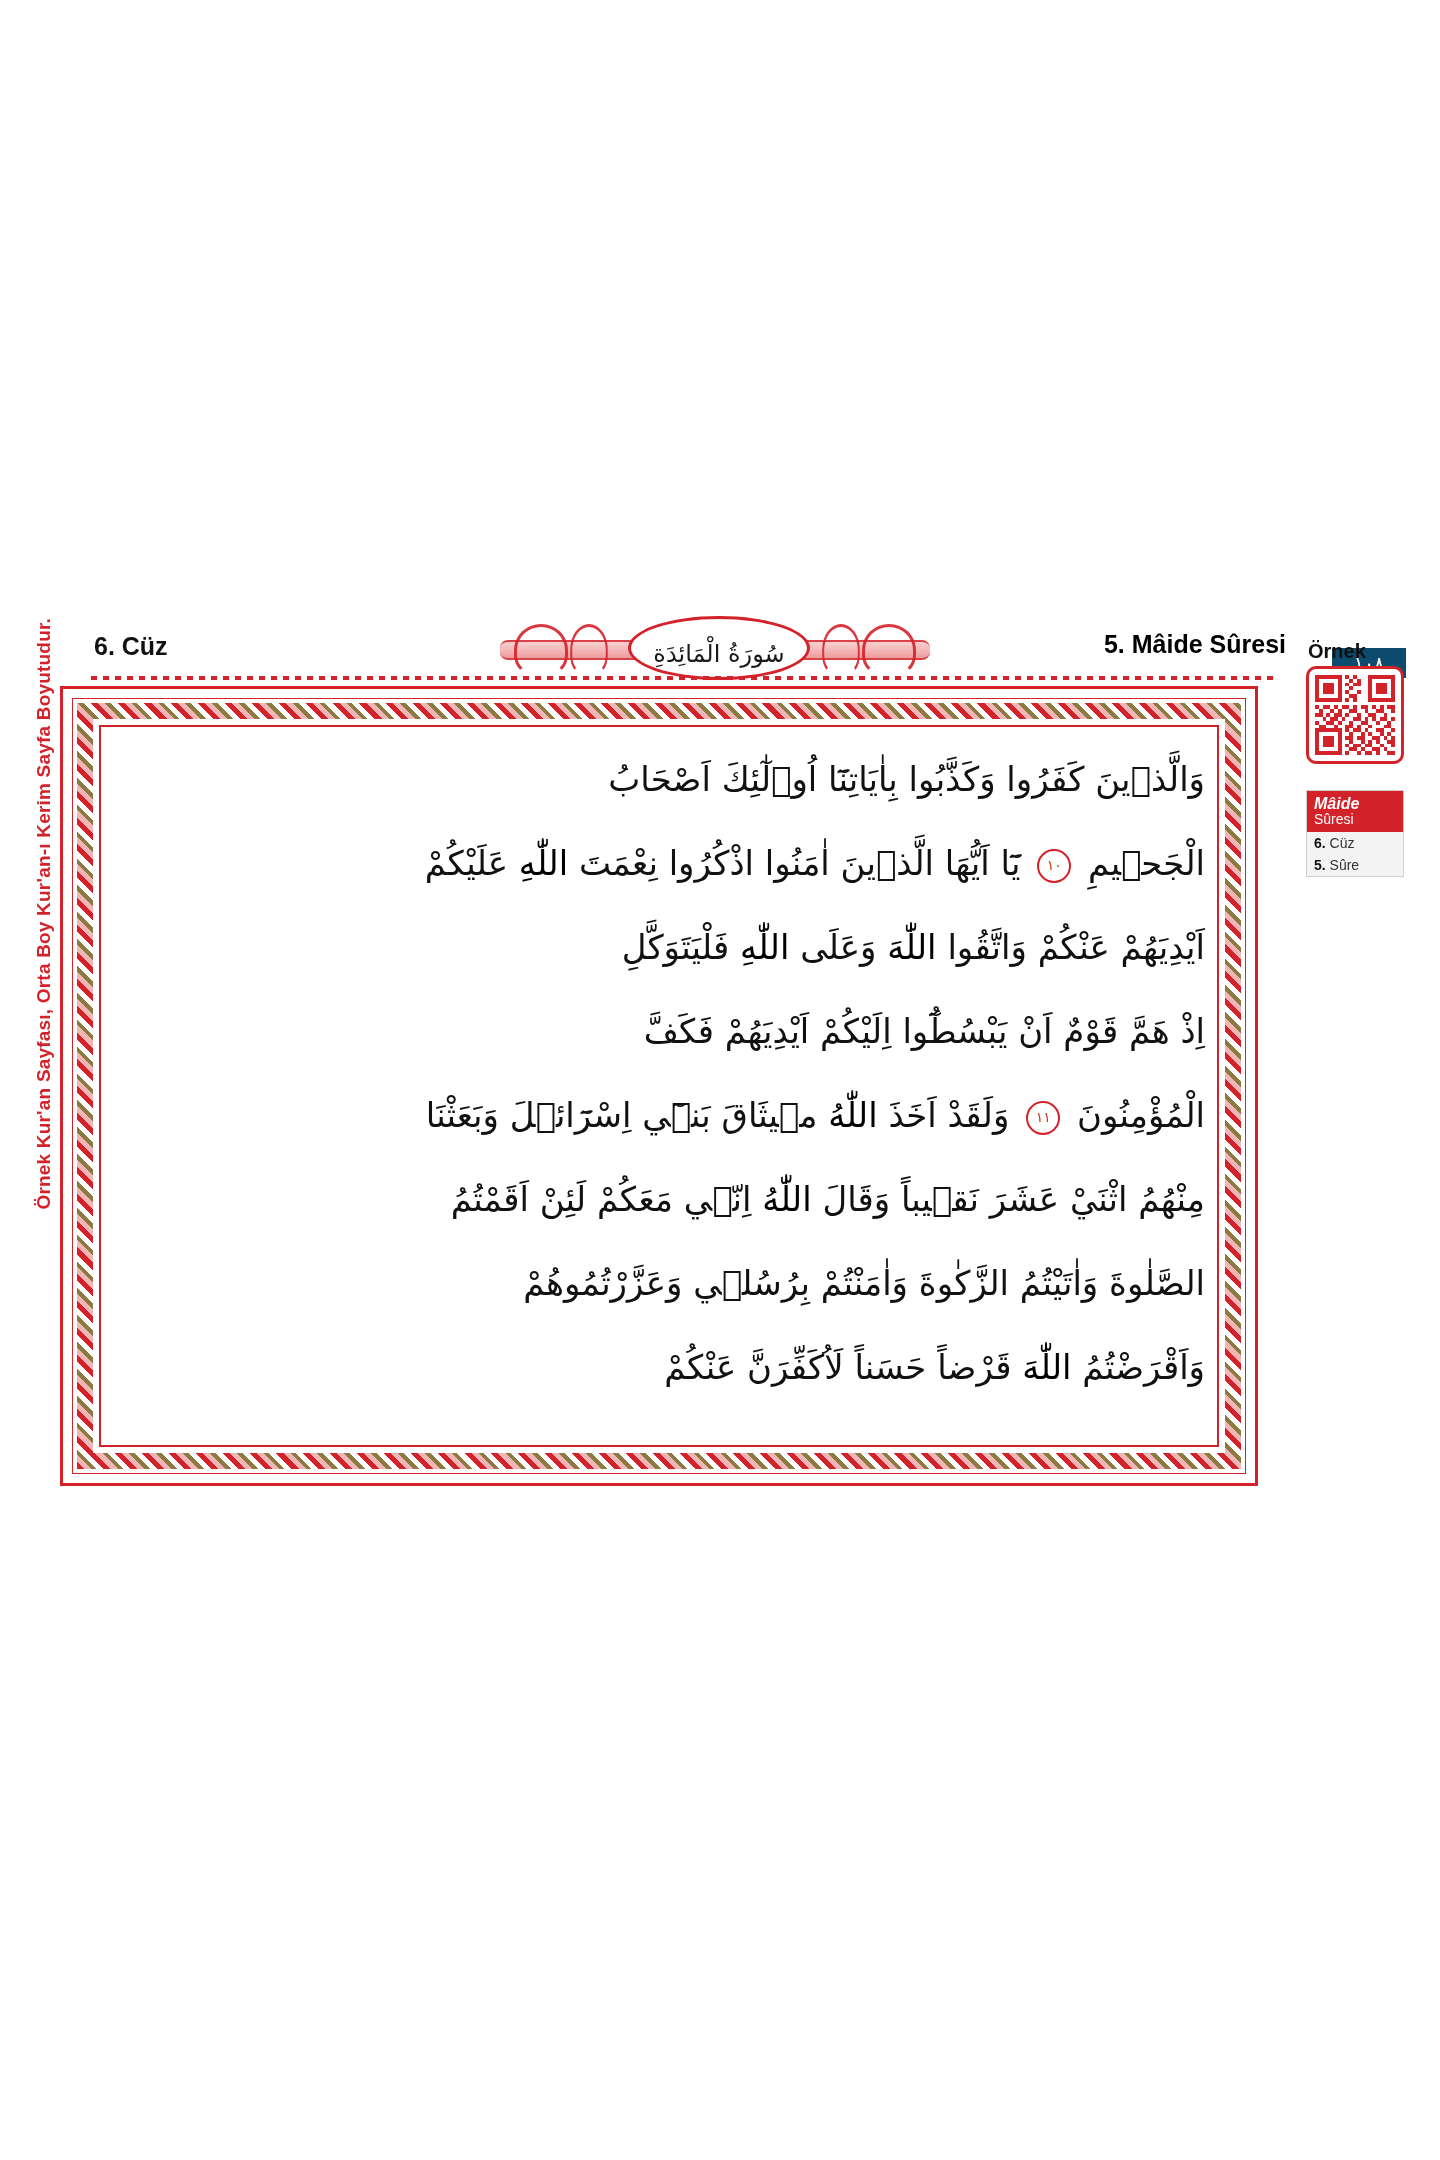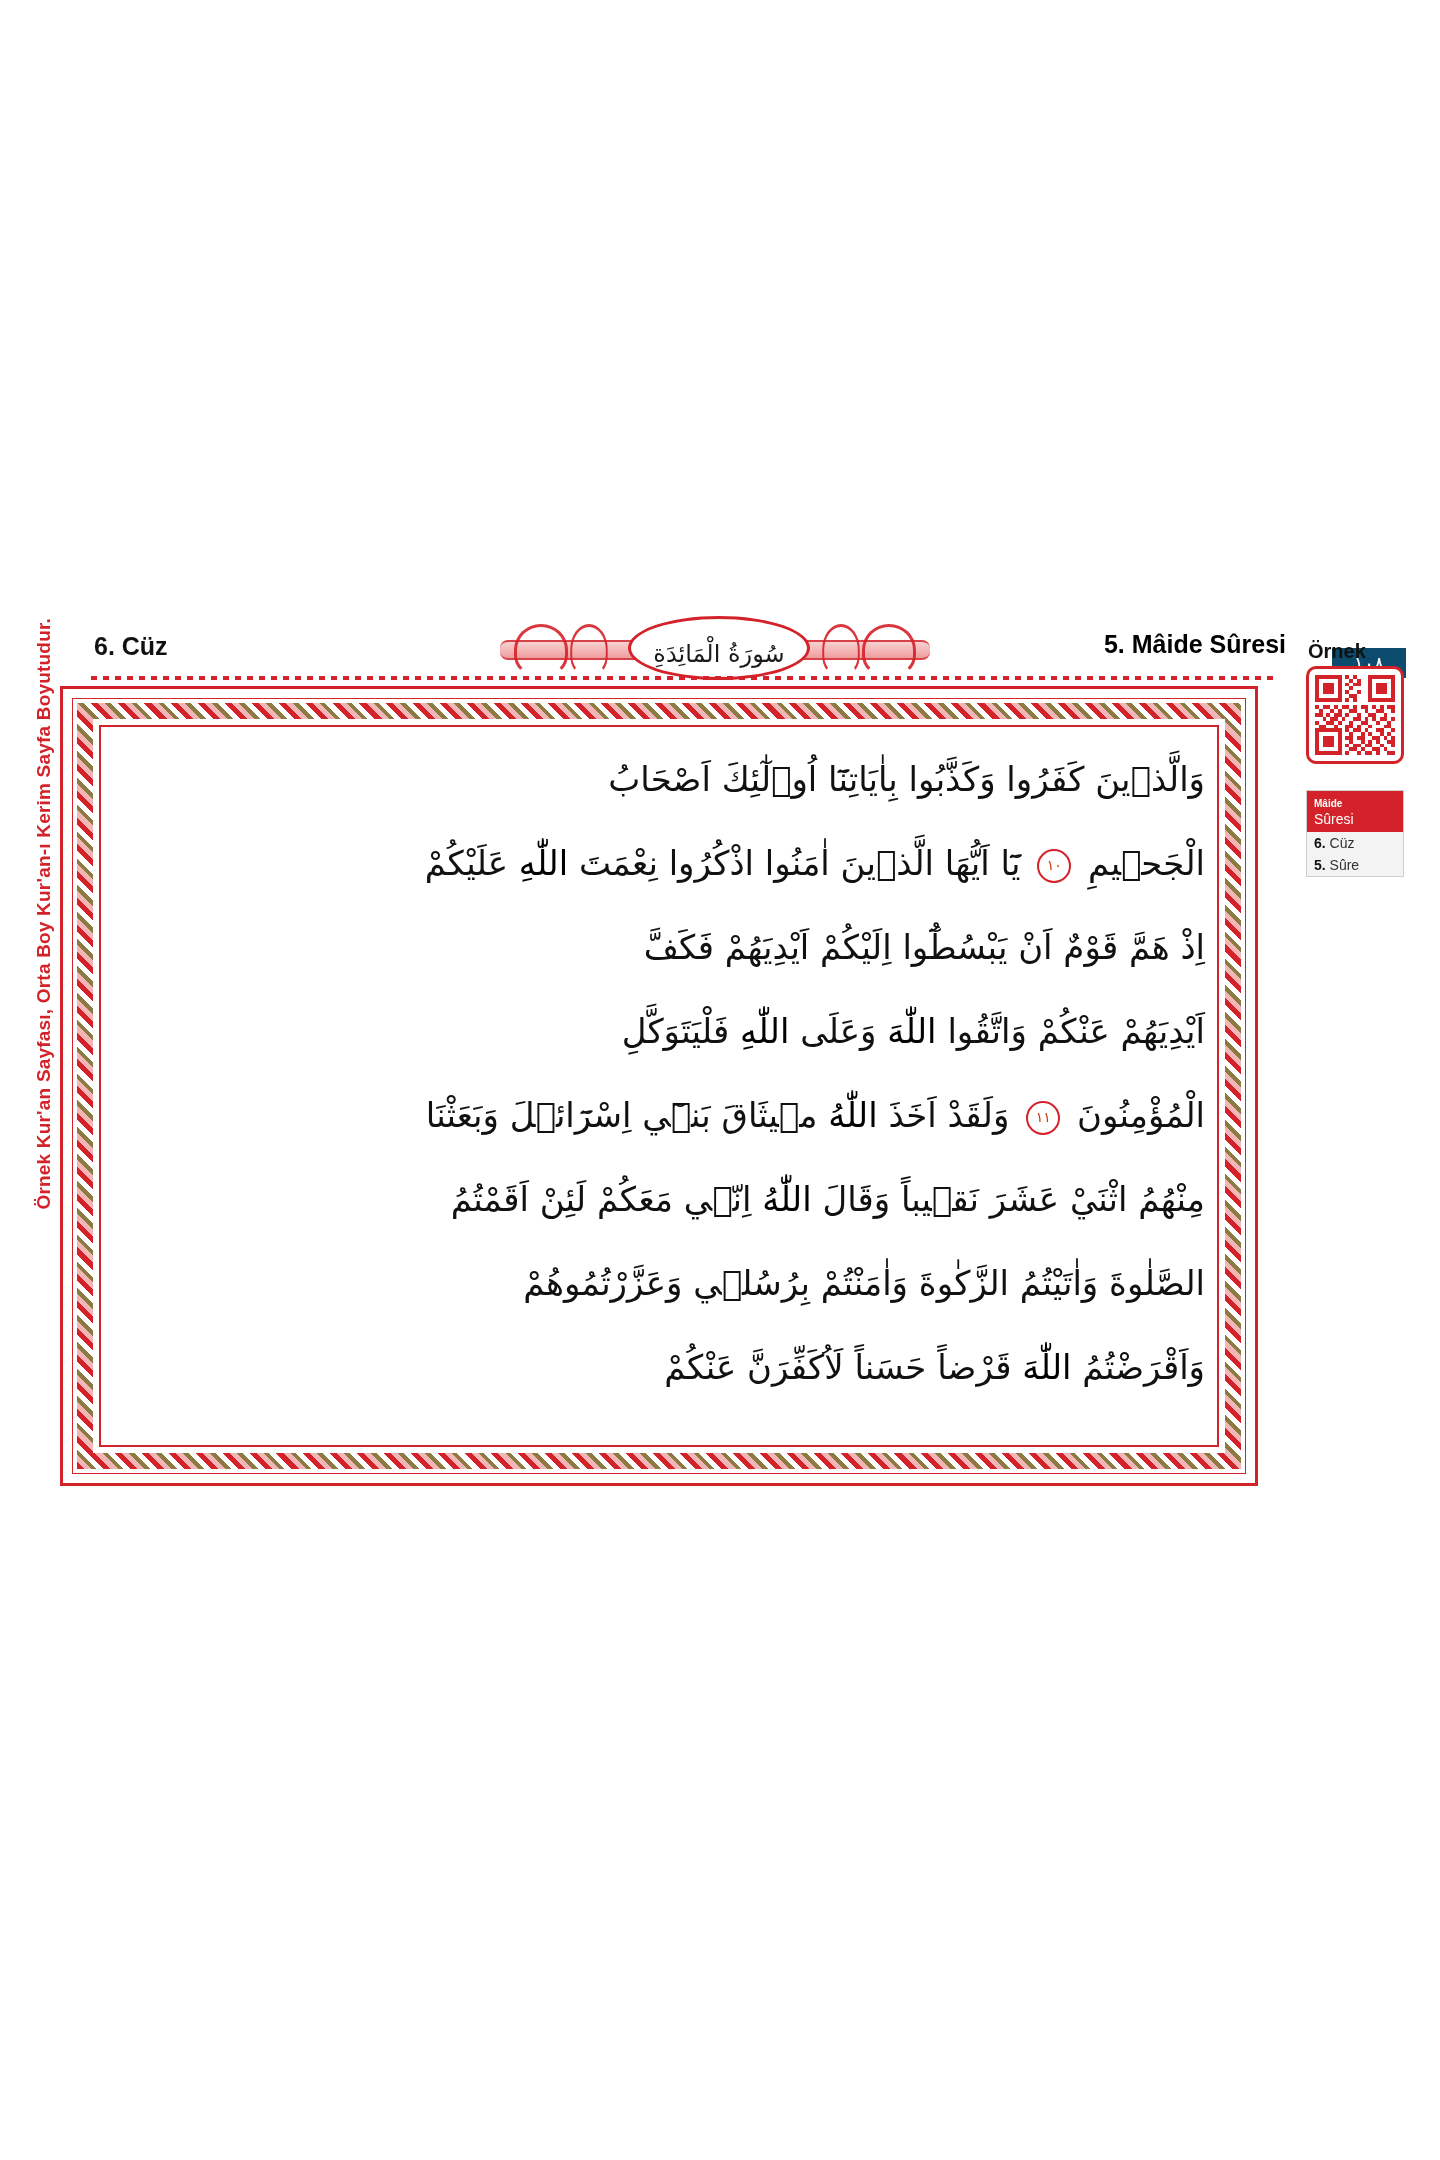--- a/index.html
+++ b/index.html
@@ -272,23 +272,24 @@
     border: 1px solid #cfcfcf;
     background: #f3f3f3;
     box-sizing: border-box;
   }
   #sure-card .card-head {
     background: #d4222a;
     color: #fff;
     padding: 4px 7px 6px 7px;
   }
   #sure-card .card-head .t1 {
-    font-size: 10px;
+    font-size: 16px;
     font-weight: bold;
     line-height: 17px;
+    font-style: italic;
   }
   #sure-card .card-head .t2 {
     font-size: 14px;
     line-height: 14px;
   }
   #sure-card .card-row {
     font-size: 14px;
     color: #333;
     padding: 3px 7px;
   }
@@ -334,28 +335,28 @@
           <span>وَالَّذ۪ينَ كَفَرُوا وَكَذَّبُوا بِاٰيَاتِنَٓا اُو۬لٰٓئِكَ اَصْحَابُ</span>
         </div>
         <div class="aline">
           <span>الْجَح۪يمِ</span>
           <span class="ayah-mark">١٠</span>
           <span>يَٓا اَيُّهَا الَّذ۪ينَ اٰمَنُوا اذْكُرُوا نِعْمَتَ</span>
           <span class="lafz">اللّٰهِ</span>
           <span>عَلَيْكُمْ</span>
         </div>
         <div class="aline">
-          <span>اِذْ هَمَّ قَوْمٌ اَنْ يَبْسُطُٓوا اِلَيْكُمْ اَيْدِيَهُمْ فَكَفَّ</span>
-        </div>
-        <div class="aline">
           <span>اَيْدِيَهُمْ عَنْكُمْ وَاتَّقُوا</span>
           <span class="lafz">اللّٰهَ</span>
           <span>وَعَلَى</span>
           <span class="lafz">اللّٰهِ</span>
           <span>فَلْيَتَوَكَّلِ</span>
+        </div>
+        <div class="aline">
+          <span>اِذْ هَمَّ قَوْمٌ اَنْ يَبْسُطُٓوا اِلَيْكُمْ اَيْدِيَهُمْ فَكَفَّ</span>
         </div>
         <div class="aline">
           <span>الْمُؤْمِنُونَ</span>
           <span class="ayah-mark">١١</span>
           <span>وَلَقَدْ اَخَذَ</span>
           <span class="lafz">اللّٰهُ</span>
           <span>م۪يثَاقَ بَن۪ٓي اِسْرَٓائ۪لَ وَبَعَثْنَا</span>
         </div>
         <div class="aline">
           <span>مِنْهُمُ اثْنَيْ عَشَرَ نَق۪يباً وَقَالَ</span>

